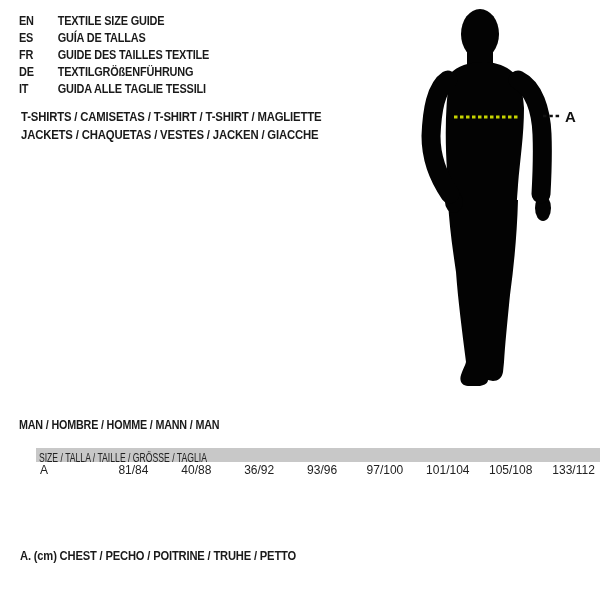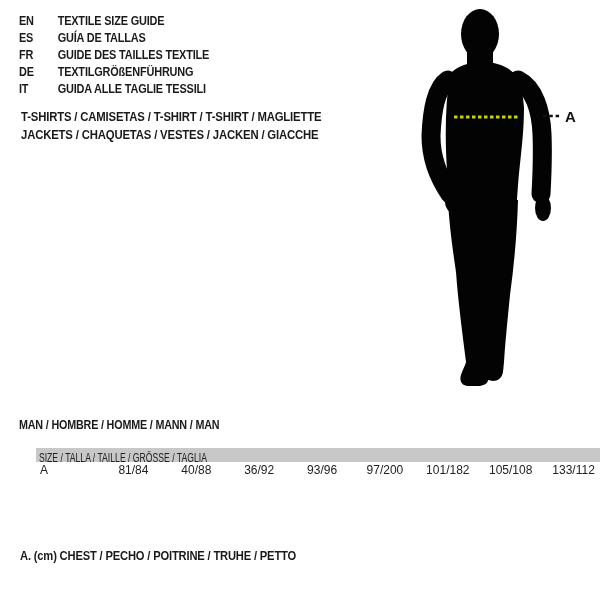--- a/index.html
+++ b/index.html
@@ -98,22 +98,22 @@
     <span>SIZE / TALLA / TAILLE / GRÖSSE / TAGLIA</span>
   </div>
   <table>
     <tbody>
         <tr>
           <td class="lbl">A</td>
           <td>81/84</td>
           <td>40/88</td>
           <td>36/92</td>
           <td>93/96</td>
-          <td>97/200</td>
-          <td>101/182</td>
+          <td>97/100</td>
+          <td>101/104</td>
           <td>105/108</td>
           <td>133/112</td>
         </tr>
       </tbody>
   </table>
 </div>
 
 <div id="footnote" class="abs">A. (cm) CHEST / PECHO / POITRINE / TRUHE / PETTO</div>
 
 </body></html>

